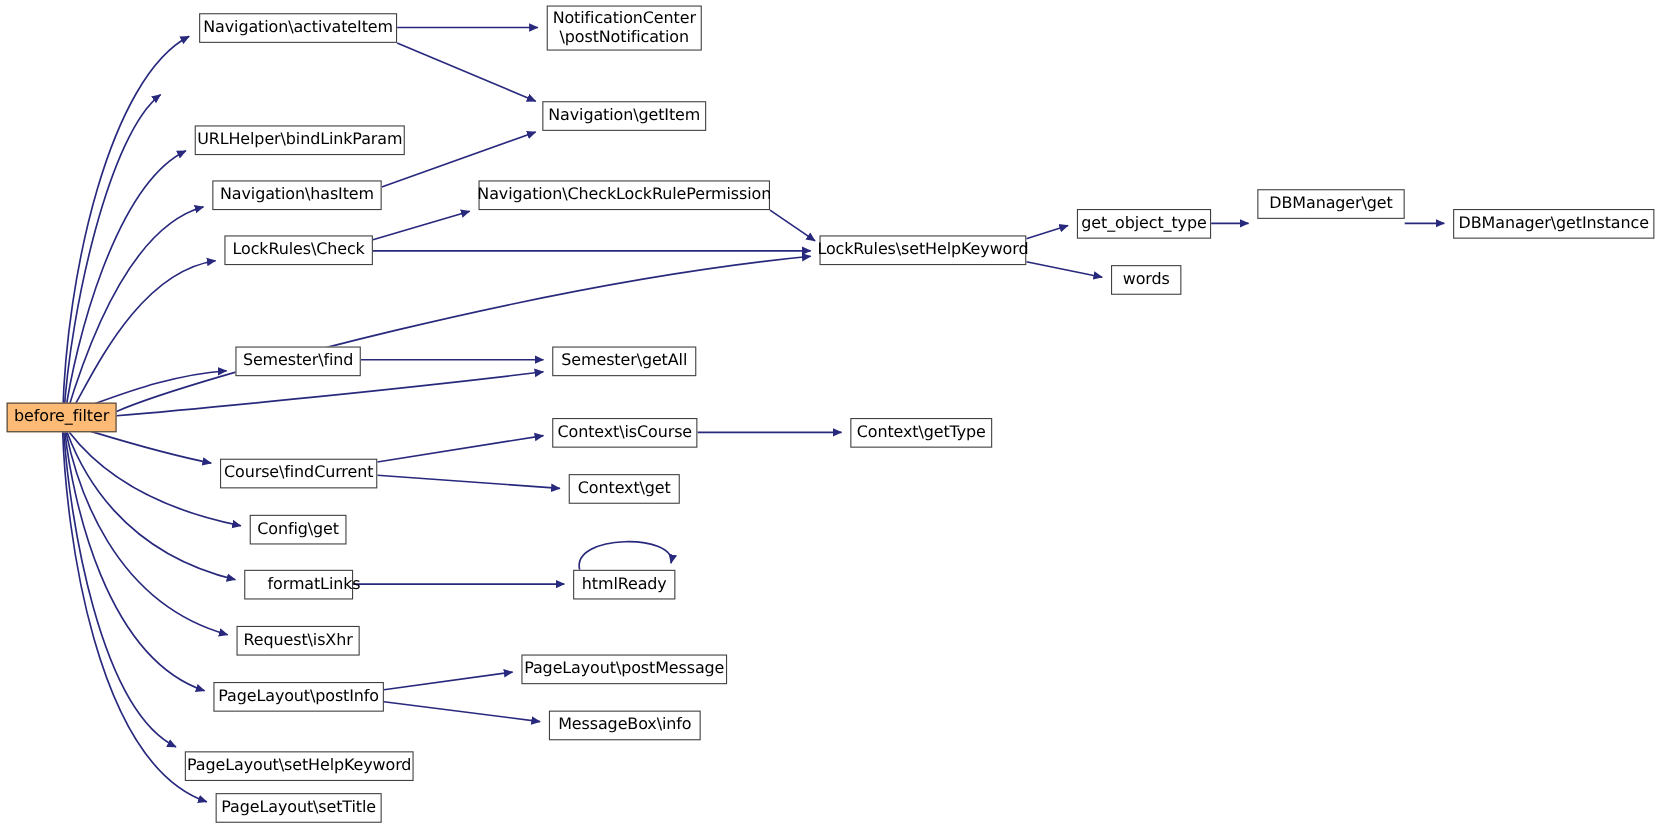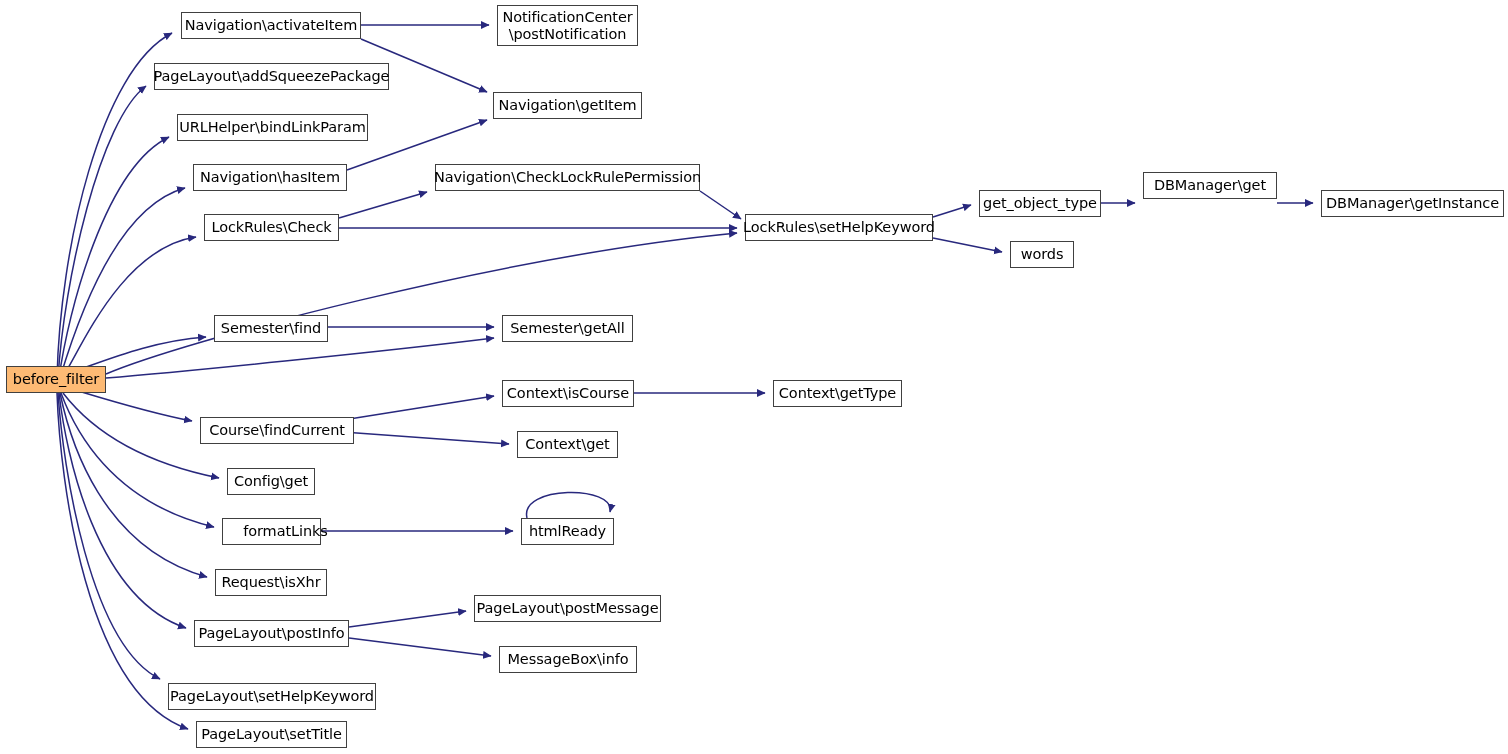--- a/index.html
+++ b/index.html
@@ -85,36 +85,35 @@
       <path d="M634,393 L765,393"></path>
       <path d="M321,531 L513,531"></path>
       <path d="M527,518 C519,485 616,485 610,512"></path>
     </g>
   </svg>
 
   <div class="node highlight" style="left:6px;  top:366px; width:100px; height:27px;">before_filter</div>
   <div class="node" style="left:181px;top:12px;  width:180px; height:27px;">Navigation\activateItem</div>
   <div class="node" style="left:497px;top:5px;   width:141px; height:41px;">NotificationCenter
 \postNotification</div>
-  <div class="node" style="left:154px;top:63px;  width:235px; height:27px;">PageLayout\addSqueezePackage</div>
   <div class="node" style="left:177px;top:114px; width:191px; height:27px;">URLHelper\bindLinkParam</div>
   <div class="node" style="left:493px;top:92px;  width:149px; height:27px;">Navigation\getItem</div>
   <div class="node" style="left:193px;top:164px; width:154px; height:27px;">Navigation\hasItem</div>
   <div class="node" style="left:435px;top:164px; width:265px; height:27px;">Navigation\CheckLockRulePermission</div>
   <div class="node" style="left:204px;top:214px; width:135px; height:27px;">LockRules\Check</div>
   <div class="node" style="left:745px;top:214px; width:188px; height:27px;">LockRules\setHelpKeyword</div>
   <div class="node" style="left:979px;top:190px; width:122px; height:27px;">get_object_type</div>
   <div class="node" style="left:1143px;top:172px;width:134px; height:27px;">DBManager\get</div>
   <div class="node" style="left:1321px;top:190px;width:183px; height:27px;">DBManager\getInstance</div>
   <div class="node" style="left:1010px;top:241px;width:64px;  height:27px;">words</div>
   <div class="node" style="left:214px;top:315px; width:114px; height:27px;">Semester\find</div>
   <div class="node" style="left:502px;top:315px; width:131px; height:27px;">Semester\getAll</div>
   <div class="node" style="left:502px;top:380px; width:132px; height:27px;">Context\isCourse</div>
   <div class="node" style="left:773px;top:380px; width:129px; height:27px;">Context\getType</div>
-  <div class="node" style="left:200px;top:417px; width:154px; height:27px;">Course\findCurrent</div>
+  <div class="node" style="left:200px;top:417px; width:143px; height:27px;">Course\findCurrent</div>
   <div class="node" style="left:517px;top:431px; width:101px; height:27px;">Context\get</div>
   <div class="node" style="left:227px;top:468px; width:88px;  height:27px;">Config\get</div>
   <div class="node" style="left:222px;top:518px; width:99px;  height:27px;padding-left:28px;">formatLinks</div>
   <div class="node" style="left:521px;top:518px; width:93px;  height:27px;">htmlReady</div>
   <div class="node" style="left:215px;top:569px; width:112px; height:27px;">Request\isXhr</div>
   <div class="node" style="left:194px;top:620px; width:155px; height:27px;">PageLayout\postInfo</div>
   <div class="node" style="left:474px;top:595px; width:187px; height:27px;">PageLayout\postMessage</div>
   <div class="node" style="left:499px;top:646px; width:138px; height:27px;">MessageBox\info</div>
   <div class="node" style="left:168px;top:671px; width:208px; height:27px;margin-top:12px;">PageLayout\setHelpKeyword</div>
   <div class="node" style="left:196px;top:721px; width:151px; height:27px;">PageLayout\setTitle</div>

